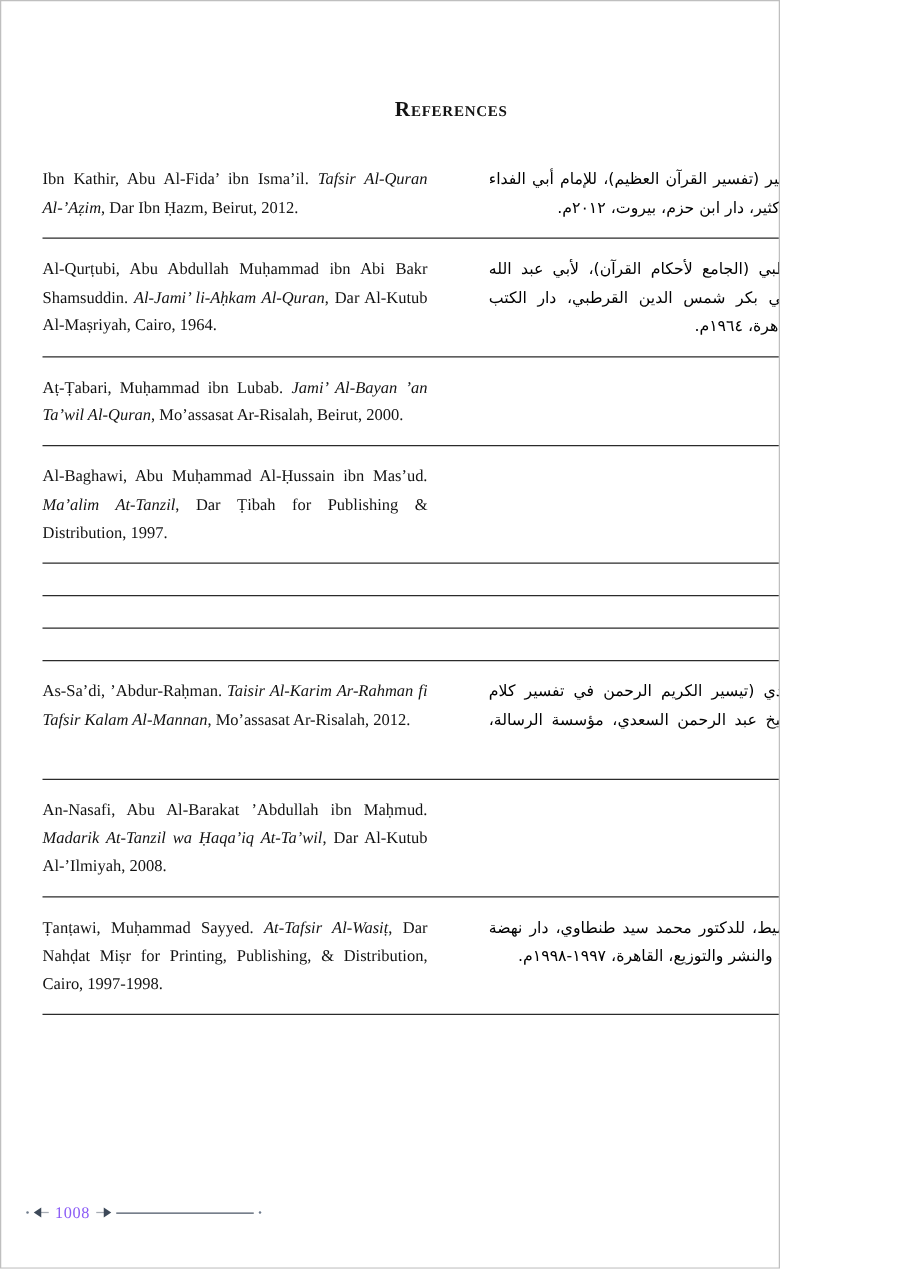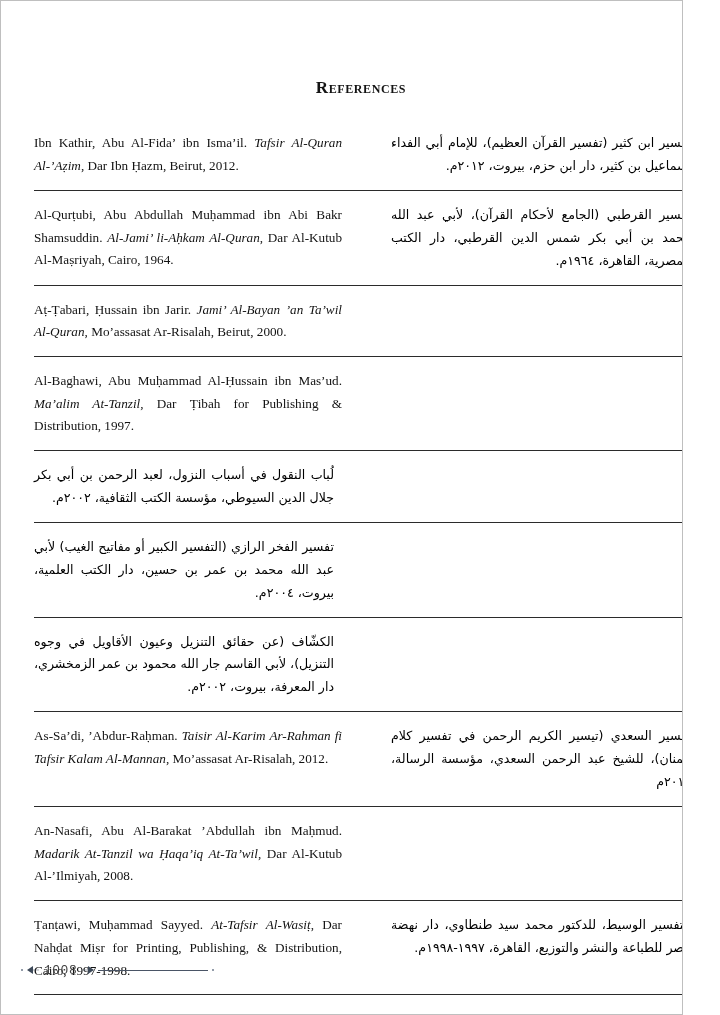--- a/index.html
+++ b/index.html
@@ -9,21 +9,21 @@
     background: #ffffff;
   }
   body {
     font-family: "Liberation Serif", "DejaVu Serif", serif;
     color: #1a1a1a;
     -webkit-font-smoothing: antialiased;
   }
 
   .page {
     position: relative;
-    width: 683px;
+    width: 624px;
     height: 1015px;
     box-sizing: border-box;
     background: #ffffff;
     border: 1px solid #bfbfbf;
     overflow: hidden;
   }
 
   
   .page-title {
     position: absolute;
@@ -135,24 +135,24 @@
   }
   .foot-arrow-left::after {
     left: 0;
     border-right: 6px solid #3d4959;
   }
   .foot-arrow-right::after {
     right: 0;
     border-left: 6px solid #3d4959;
   }
   .foot-page-number {
-    font-family: Liberation Mono, monospace;
+    font-family: Liberation Serif, serif;
     font-size: 13px;
     letter-spacing: 0.5px;
-    color: #404040;
+    color: #8b5cf6;
     flex: 0 0 auto;
     padding: 0 1px;
   }
   .foot-rule {
     height: 1px;
     background: #4a5566;
     flex: 0 0 110px;
   }
 </style>
 </head>
@@ -165,33 +165,30 @@
   <div class="ref-list">
       <div class="ref-entry">
         <div class="ref-en"><span>Ibn Kathir, Abu Al-Fida’ ibn Isma’il. </span><i>Tafsir Al-Quran Al-’Aẓim</i><span>, Dar Ibn Ḥazm, Beirut, 2012.</span></div>
         <div class="ref-ar" lang="ar" dir="rtl">تفسير ابن كثير (تفسير القرآن العظيم)، للإمام أبي الفداء إسماعيل بن كثير، دار ابن حزم، بيروت، ٢٠١٢م.</div>
       </div>
       <div class="ref-entry">
         <div class="ref-en"><span>Al-Qurṭubi, Abu Abdullah Muḥammad ibn Abi Bakr Shamsuddin. </span><i>Al-Jami’ li-Aḥkam Al-Quran</i><span>, Dar Al-Kutub Al-Maṣriyah, Cairo, 1964.</span></div>
         <div class="ref-ar" lang="ar" dir="rtl">تفسير القرطبي (الجامع لأحكام القرآن)، لأبي عبد الله محمد بن أبي بكر شمس الدين القرطبي، دار الكتب المصرية، القاهرة، ١٩٦٤م.</div>
       </div>
       <div class="ref-entry">
-        <div class="ref-en"><span>Aṭ-Ṭabari, Ḥussain ibn Jarir. </span><i>Jami’ Al-Bayan ’an Ta’wil Al-Quran</i><span>, Mo’assasat Ar-Risalah, Beirut, 2000.</span></div>
+        <div class="ref-en"><span>Aṭ-Ṭabari, Muḥammad ibn Lubab. </span><i>Jami’ Al-Bayan ’an Ta’wil Al-Quran</i><span>, Mo’assasat Ar-Risalah, Beirut, 2000.</span></div>
       </div>
       <div class="ref-entry">
         <div class="ref-en"><span>Al-Baghawi, Abu Muḥammad Al-Ḥussain ibn Mas’ud. </span><i>Ma’alim At-Tanzil</i><span>, Dar Ṭibah for Publishing &amp; Distribution, 1997.</span></div>
       </div>
       <div class="ref-entry">
-        <div class="ref-ar" lang="ar" dir="rtl">لُباب النقول في أسباب النزول، لعبد الرحمن بن أبي بكر جلال الدين السيوطي، مؤسسة الكتب الثقافية، ٢٠٠٢م.</div>
-      </div>
-      <div class="ref-entry">
-        <div class="ref-ar" lang="ar" dir="rtl">تفسير الفخر الرازي (التفسير الكبير أو مفاتيح الغيب) لأبي عبد الله محمد بن عمر بن حسين، دار الكتب العلمية، بيروت، ٢٠٠٤م.</div>
-      </div>
-      <div class="ref-entry">
-        <div class="ref-ar" lang="ar" dir="rtl">الكشّاف (عن حقائق التنزيل وعيون الأقاويل في وجوه التنزيل)، لأبي القاسم جار الله محمود بن عمر الزمخشري، دار المعرفة، بيروت، ٢٠٠٢م.</div>
+      </div>
+      <div class="ref-entry">
+      </div>
+      <div class="ref-entry">
       </div>
       <div class="ref-entry">
         <div class="ref-en"><span>As-Sa’di, ’Abdur-Raḥman. </span><i>Taisir Al-Karim Ar-Rahman fi Tafsir Kalam Al-Mannan</i><span>, Mo’assasat Ar-Risalah, 2012.</span></div>
         <div class="ref-ar" lang="ar" dir="rtl">تفسير السعدي (تيسير الكريم الرحمن في تفسير كلام المنان)، للشيخ عبد الرحمن السعدي، مؤسسة الرسالة، ٢٠١٢م</div>
       </div>
       <div class="ref-entry">
         <div class="ref-en"><span>An-Nasafi, Abu Al-Barakat ’Abdullah ibn Maḥmud. </span><i>Madarik At-Tanzil wa Ḥaqa’iq At-Ta’wil</i><span>, Dar Al-Kutub Al-’Ilmiyah, 2008.</span></div>
       </div>
       <div class="ref-entry">
         <div class="ref-en"><span>Ṭanṭawi, Muḥammad Sayyed. </span><i>At-Tafsir Al-Wasiṭ</i><span>, Dar Nahḍat Miṣr for Printing, Publishing, &amp; Distribution, Cairo, 1997-1998.</span></div>

